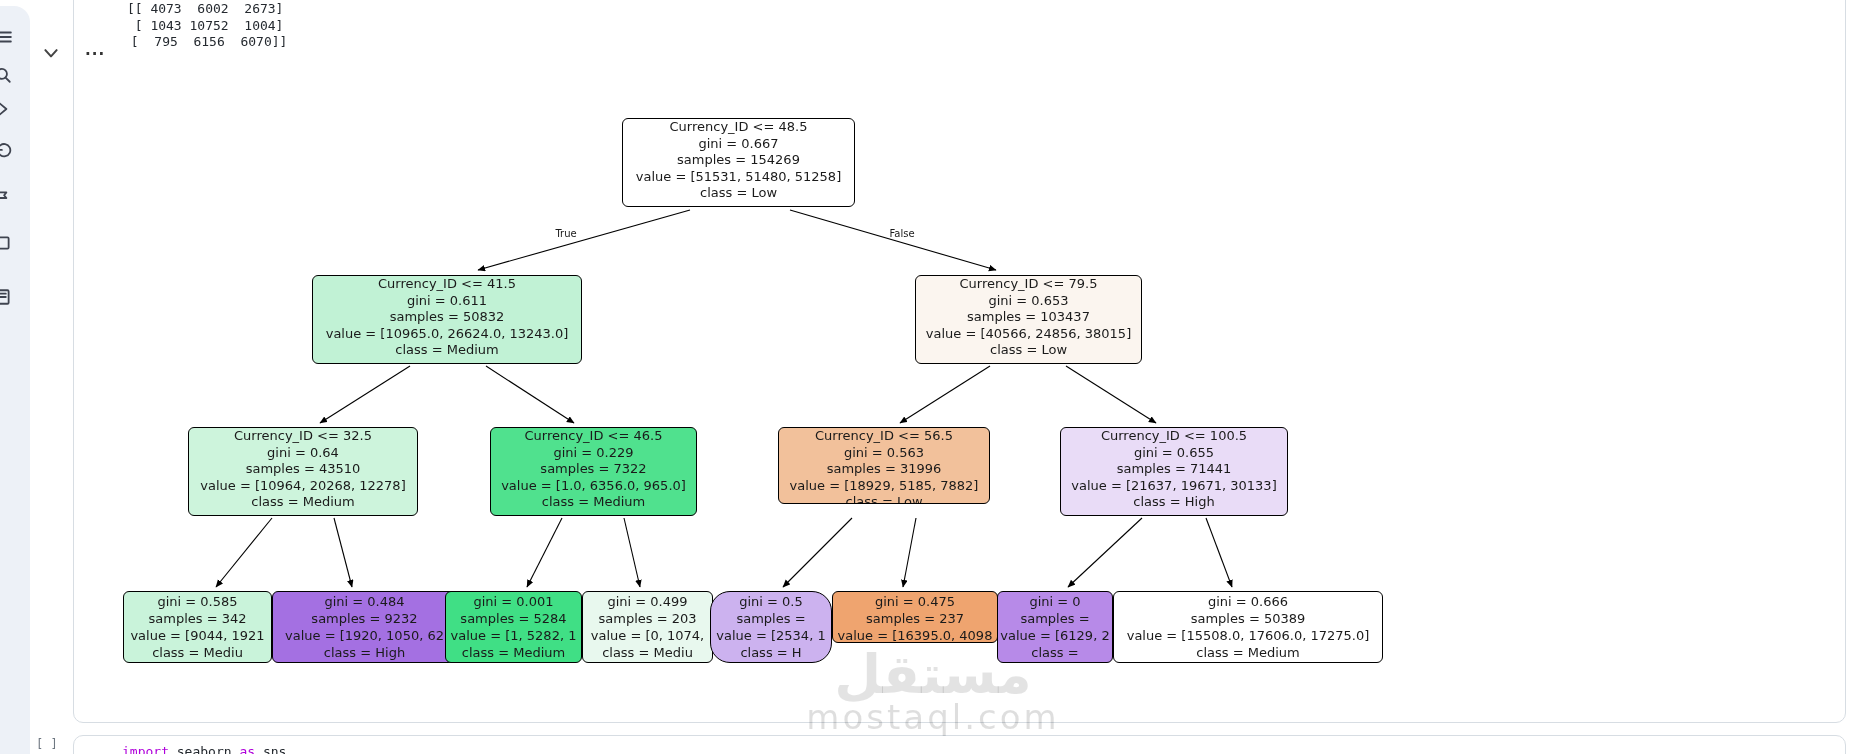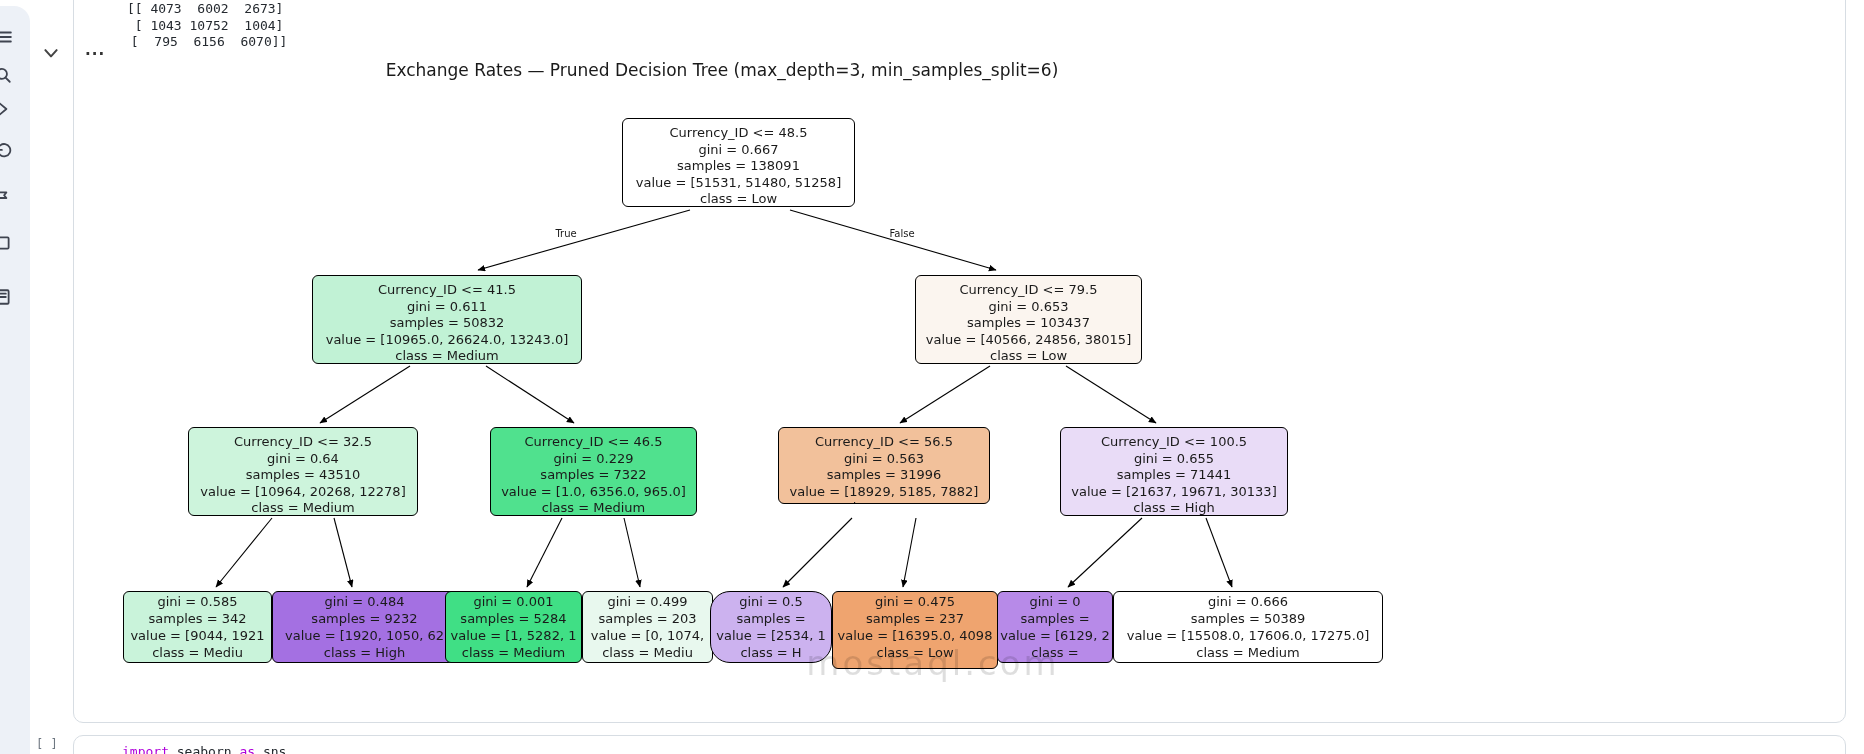--- a/index.html
+++ b/index.html
@@ -30,36 +30,36 @@
   .code-line{position:absolute;left:122px;top:744px;font-family:"DejaVu Sans Mono",monospace;
              font-size:13px;white-space:pre;}
   .tok-kw{color:#af00db;}
   .tok-plain{color:#24292f;}
   
   .fig-title{position:absolute;left:722px;top:60px;transform:translateX(-50%);
              font-size:17px;color:#1a1a1a;white-space:nowrap;}
   .edge-label{position:absolute;font-size:10px;color:#1a1a1a;transform:translateX(-50%);}
   #arrow-layer{position:absolute;left:0;top:0;width:1864px;height:754px;pointer-events:none;}
   .tnode{position:absolute;border:1px solid #000;border-radius:6px;box-sizing:border-box;
-         text-align:center;font-size:13px;line-height:16.6px;padding-top:6px;
+         text-align:center;font-size:13px;line-height:16.6px;padding-top:0;
          white-space:nowrap;overflow:hidden;}
   .leaf{line-height:17px;padding-top:1px;}
   .n0{left:622px;top:118px;width:233px;height:89px;background:#ffffff;}
   .n1{left:312px;top:275px;width:270px;height:89px;background:#c1f2d5;}
   .n2{left:915px;top:275px;width:227px;height:89px;background:#fbf5ef;}
   .n3{left:188px;top:427px;width:230px;height:89px;background:#cdf4dc;}
   .n4{left:490px;top:427px;width:207px;height:89px;background:#50e18e;}
   .n5{left:778px;top:427px;width:212px;height:77px;background:#f2c19b;}
   .n6{left:1060px;top:427px;width:228px;height:89px;background:#e9dcf7;}
   .n7{left:123px;top:591px;width:149px;height:72px;background:#c9f3da;z-index:1;}
   .n8{left:272px;top:591px;width:185px;height:72px;background:#a470e2;z-index:2;}
   .n9{left:445px;top:591px;width:137px;height:72px;background:#40df85;z-index:3;}
   .n10{left:582px;top:591px;width:131px;height:72px;background:#e8f8ee;z-index:4;}
   .n11{left:710px;top:591px;width:122px;height:72px;background:#ccb2ef;z-index:5;border-radius:20px;}
-  .n12{left:832px;top:591px;width:166px;height:78px;background:#efa46f;z-index:6;}
+  .n12{left:832px;top:591px;width:166px;height:52px;background:#efa46f;z-index:6;}
   .n13{left:997px;top:591px;width:116px;height:72px;background:#b78ae8;z-index:7;}
   .n14{left:1113px;top:591px;width:270px;height:72px;background:#ffffff;z-index:8;}
   
   .watermark{position:absolute;left:933px;top:648px;transform:translateX(-50%);
              text-align:center;z-index:20;pointer-events:none;}
   .wm-ar{font-size:54px;font-weight:bold;color:rgba(0,0,0,0.11);line-height:54px;}
   .wm-en{font-size:34px;font-weight:normal;color:rgba(0,0,0,0.13);letter-spacing:3px;
          line-height:30px;font-family:"DejaVu Sans",sans-serif;}
 </style>
 </head>
@@ -119,21 +119,20 @@
       </svg>
   </span>
   <span class="ellipsis">...</span>
 
   <div class="mono-out">
     <div>[[ 4073  6002  2673]</div>
     <div> [ 1043 10752  1004]</div>
     <div> [  795  6156  6070]]</div>
   </div>
 
-  <div class="fig-title">Exchange Rates — Pruned Decision Tree (max_depth=3, min_samples_split=6)</div>
 
   <svg id="arrow-layer">
     <defs>
       <marker id="arw" markerWidth="9" markerHeight="8" refX="6.5" refY="3" orient="auto">
         <path d="M0,0 L7,3 L0,6 z" fill="#000"></path>
       </marker>
     </defs>
     <g stroke="#000" stroke-width="1.1">
       <line x1="690" y1="210" x2="478" y2="270" marker-end="url(#arw)"></line>
       <line x1="790" y1="210" x2="996" y2="270" marker-end="url(#arw)"></line>
@@ -151,21 +150,21 @@
       <line x1="1206" y1="518" x2="1232" y2="587" marker-end="url(#arw)"></line>
     </g>
   </svg>
 
   <span class="edge-label" style="left:566px;top:228px">True</span>
   <span class="edge-label" style="left:902px;top:228px">False</span>
 
   <div class="tnode n0">
       <div>Currency_ID &lt;= 48.5</div>
       <div>gini = 0.667</div>
-      <div>samples = 138091</div>
+      <div>samples = 154269</div>
       <div>value = [51531, 51480, 51258]</div>
       <div>class = Low</div>
     </div>
   <div class="tnode n1">
       <div>Currency_ID &lt;= 41.5</div>
       <div>gini = 0.611</div>
       <div>samples = 50832</div>
       <div>value = [10965.0, 26624.0, 13243.0]</div>
       <div>class = Medium</div>
     </div>
@@ -251,16 +250,17 @@
       <div>samples = 50389</div>
       <div>value = [15508.0, 17606.0, 17275.0]</div>
       <div>class = Medium</div>
     </div>
 
   <div class="next-cell"></div>
   <span class="exec-label">[ ]</span>
   <div class="code-line"><span class="tok-kw">import</span><span class="tok-plain"> seaborn </span><span class="tok-kw">as</span><span class="tok-plain"> sns</span></div>
 
   <div class="watermark">
+    <div class="wm-ar">مستقل</div>
     <div class="wm-en">mostaql.com</div>
   </div>
 
 </div>
 
 </body></html>

